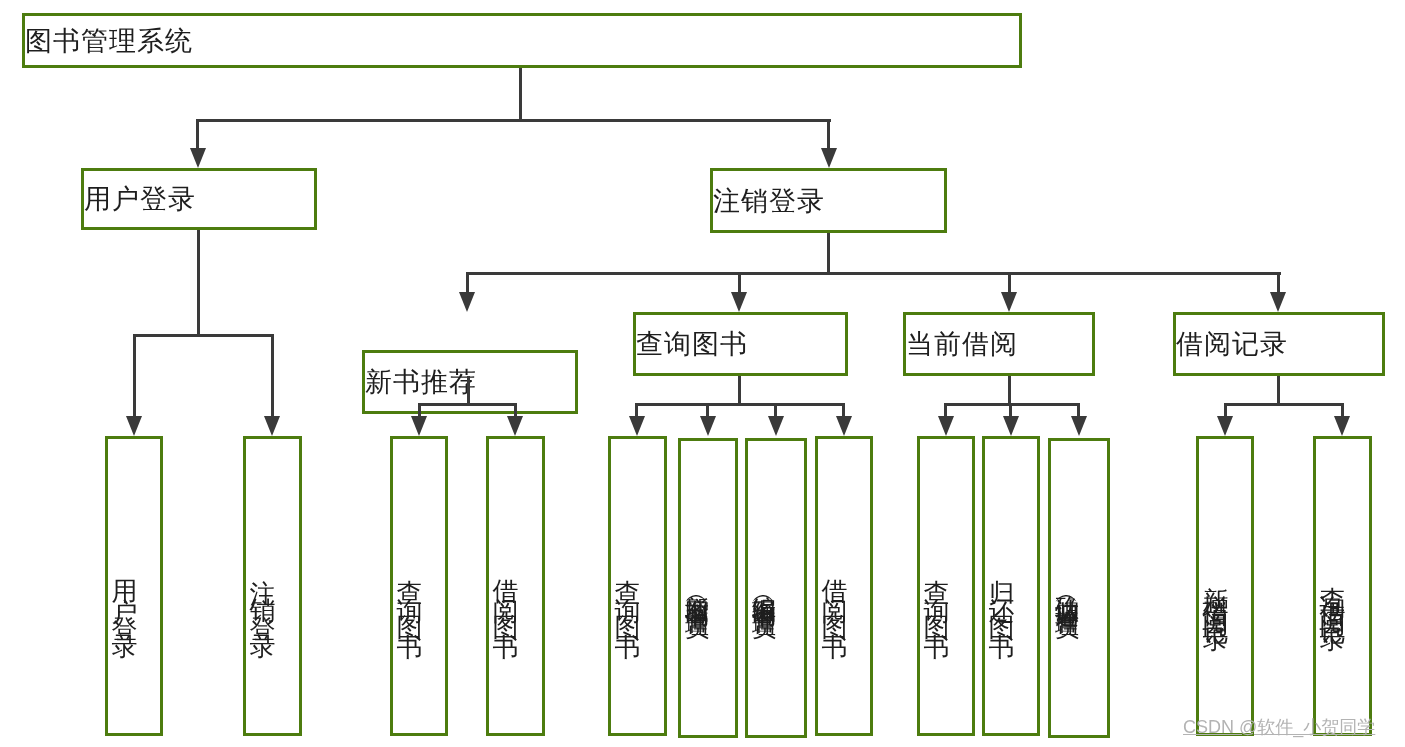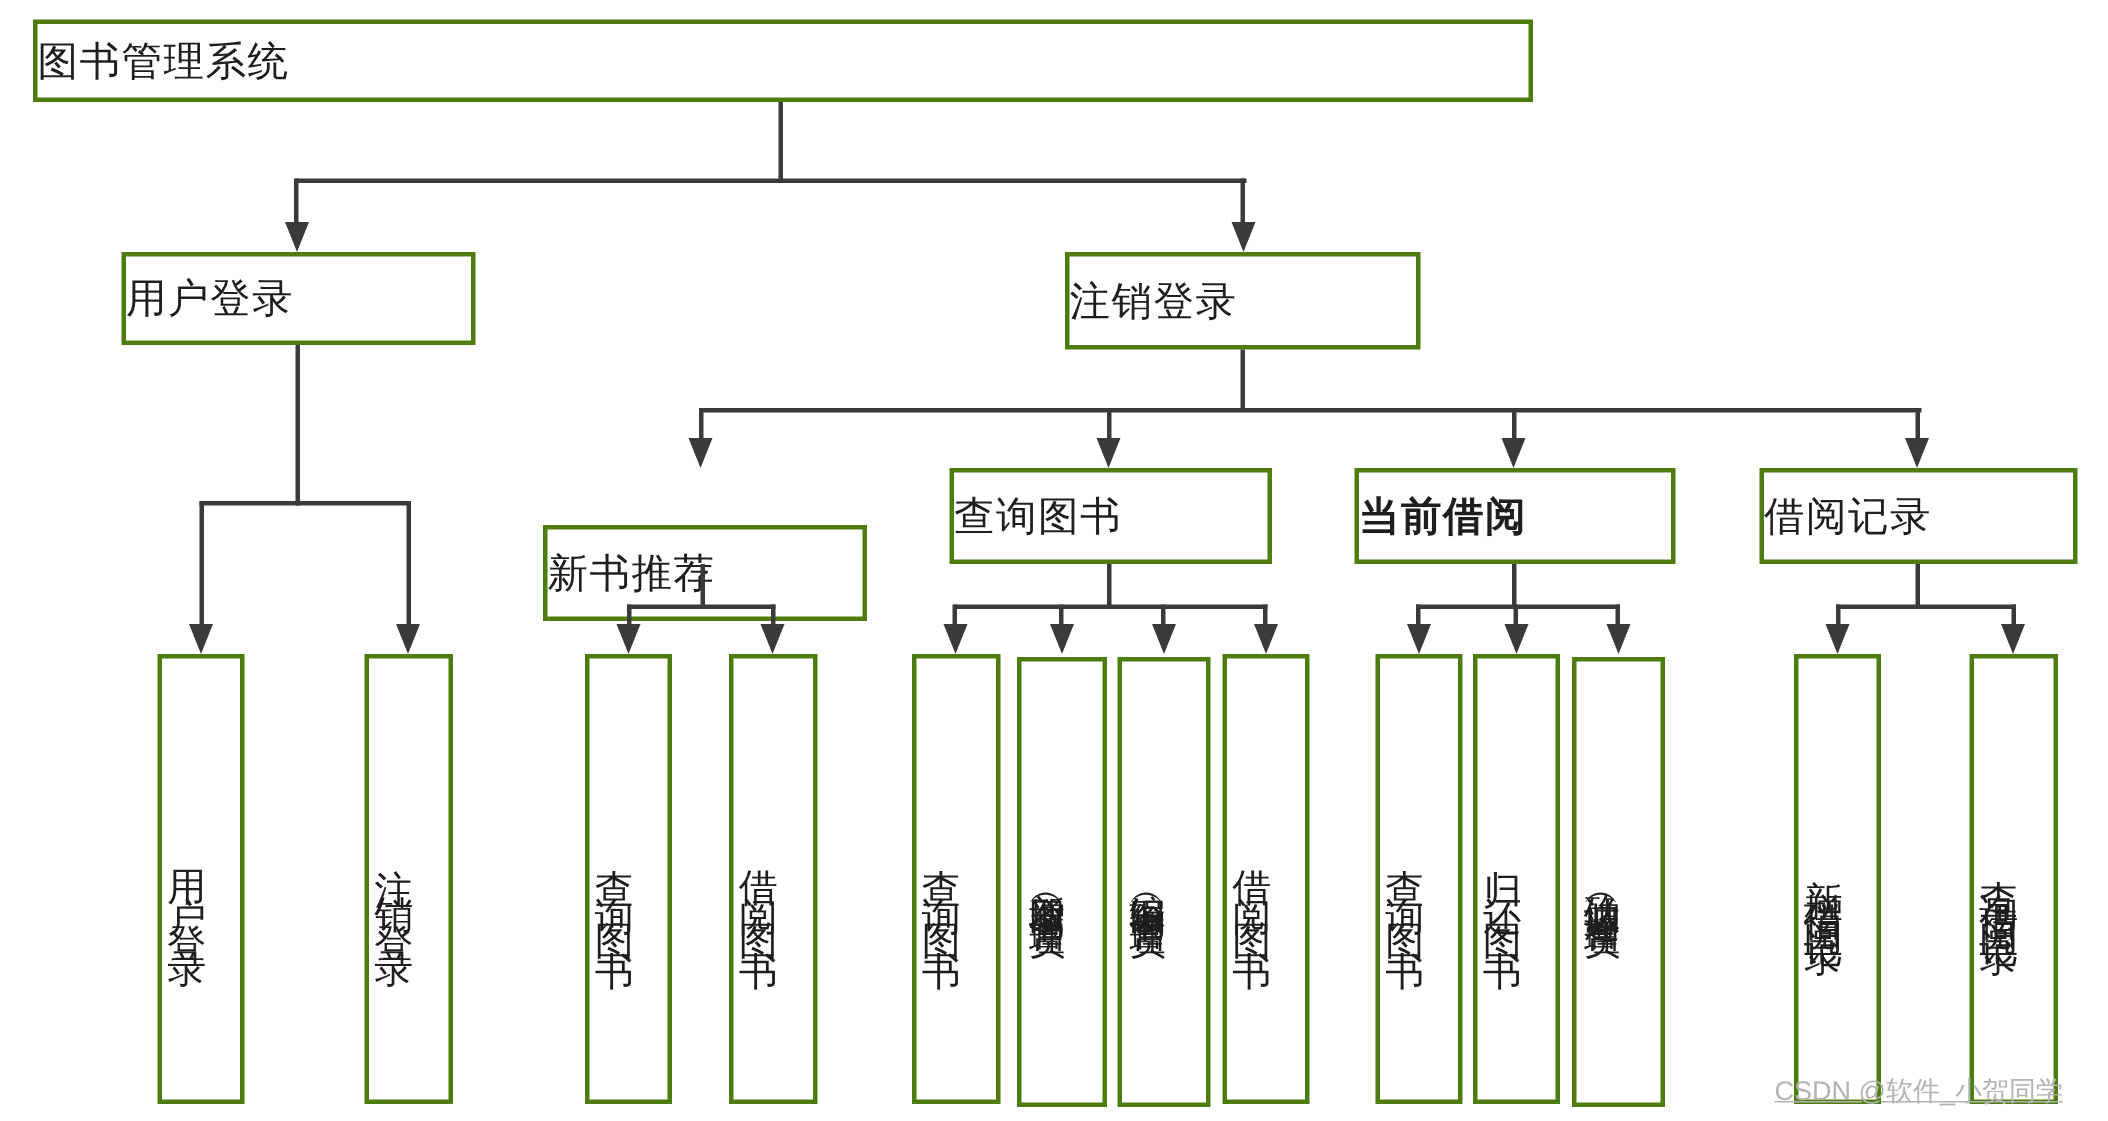--- a/index.html
+++ b/index.html
@@ -66,21 +66,21 @@
   </div>
 
   <div class="node" style="left:362px;top:312px;width:216px;height:64px;margin-top:38px;">
     <span class="hlabel">新书推荐</span>
   </div>
 
   <div class="node" style="left:633px;top:312px;width:215px;height:64px;">
     <span class="hlabel">查询图书</span>
   </div>
 
-  <div class="node" style="left:903px;top:312px;width:214px;height:64px;font-weight:bold;">
+  <div class="node" style="left:903px;top:312px;width:192px;height:64px;">
     <span class="hlabel">当前借阅</span>
   </div>
 
   <div class="node" style="left:1173px;top:312px;width:212px;height:64px;">
     <span class="hlabel">借阅记录</span>
   </div>
 
   <div class="node" style="left:105px;top:436px;width:58px;height:300px;">
     <span class="vtext vs4">用户登录</span>
   </div>

